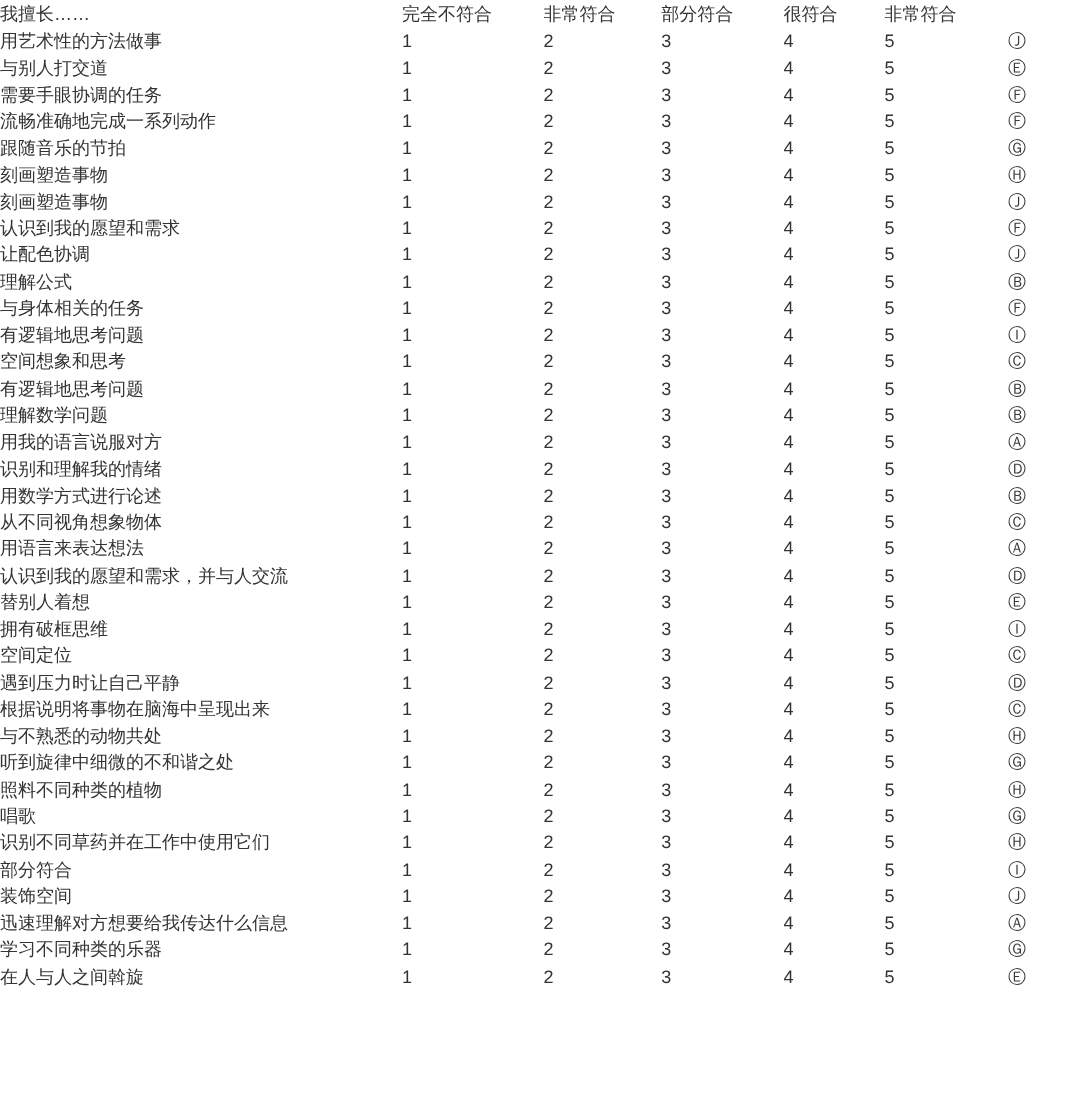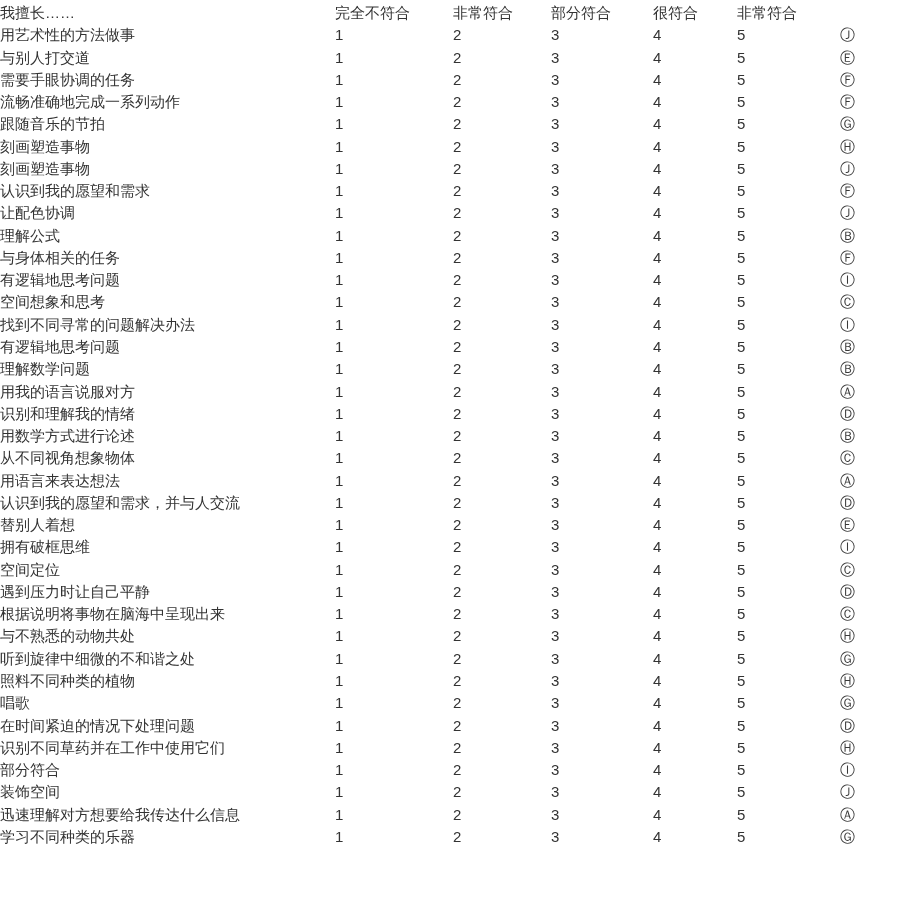--- a/index.html
+++ b/index.html
@@ -180,229 +180,220 @@
       <tr>
     <td class="label-cell">空间想象和思考</td>
     <td class="num-cell">1</td>
     <td class="num-cell">2</td>
     <td class="num-cell">3</td>
     <td class="num-cell">4</td>
     <td class="num-cell">5</td>
     <td class="code-cell">Ⓒ</td>
   </tr>
       <tr>
-    <td class="label-cell">找到不同寻常的问题解决办法</td>
+    <td class="label-cell">有逻辑地思考问题</td>
+    <td class="num-cell">1</td>
+    <td class="num-cell">2</td>
+    <td class="num-cell">3</td>
+    <td class="num-cell">4</td>
+    <td class="num-cell">5</td>
+    <td class="code-cell">Ⓑ</td>
+  </tr>
+      <tr>
+    <td class="label-cell">理解数学问题</td>
+    <td class="num-cell">1</td>
+    <td class="num-cell">2</td>
+    <td class="num-cell">3</td>
+    <td class="num-cell">4</td>
+    <td class="num-cell">5</td>
+    <td class="code-cell">Ⓑ</td>
+  </tr>
+      <tr>
+    <td class="label-cell">用我的语言说服对方</td>
+    <td class="num-cell">1</td>
+    <td class="num-cell">2</td>
+    <td class="num-cell">3</td>
+    <td class="num-cell">4</td>
+    <td class="num-cell">5</td>
+    <td class="code-cell">Ⓐ</td>
+  </tr>
+      <tr>
+    <td class="label-cell">识别和理解我的情绪</td>
+    <td class="num-cell">1</td>
+    <td class="num-cell">2</td>
+    <td class="num-cell">3</td>
+    <td class="num-cell">4</td>
+    <td class="num-cell">5</td>
+    <td class="code-cell">Ⓓ</td>
+  </tr>
+      <tr>
+    <td class="label-cell">用数学方式进行论述</td>
+    <td class="num-cell">1</td>
+    <td class="num-cell">2</td>
+    <td class="num-cell">3</td>
+    <td class="num-cell">4</td>
+    <td class="num-cell">5</td>
+    <td class="code-cell">Ⓑ</td>
+  </tr>
+      <tr>
+    <td class="label-cell">从不同视角想象物体</td>
+    <td class="num-cell">1</td>
+    <td class="num-cell">2</td>
+    <td class="num-cell">3</td>
+    <td class="num-cell">4</td>
+    <td class="num-cell">5</td>
+    <td class="code-cell">Ⓒ</td>
+  </tr>
+      <tr>
+    <td class="label-cell">用语言来表达想法</td>
+    <td class="num-cell">1</td>
+    <td class="num-cell">2</td>
+    <td class="num-cell">3</td>
+    <td class="num-cell">4</td>
+    <td class="num-cell">5</td>
+    <td class="code-cell">Ⓐ</td>
+  </tr>
+      <tr>
+    <td class="label-cell">认识到我的愿望和需求，并与人交流</td>
+    <td class="num-cell">1</td>
+    <td class="num-cell">2</td>
+    <td class="num-cell">3</td>
+    <td class="num-cell">4</td>
+    <td class="num-cell">5</td>
+    <td class="code-cell">Ⓓ</td>
+  </tr>
+      <tr>
+    <td class="label-cell">替别人着想</td>
+    <td class="num-cell">1</td>
+    <td class="num-cell">2</td>
+    <td class="num-cell">3</td>
+    <td class="num-cell">4</td>
+    <td class="num-cell">5</td>
+    <td class="code-cell">Ⓔ</td>
+  </tr>
+      <tr>
+    <td class="label-cell">拥有破框思维</td>
     <td class="num-cell">1</td>
     <td class="num-cell">2</td>
     <td class="num-cell">3</td>
     <td class="num-cell">4</td>
     <td class="num-cell">5</td>
     <td class="code-cell">Ⓘ</td>
   </tr>
       <tr>
-    <td class="label-cell">有逻辑地思考问题</td>
-    <td class="num-cell">1</td>
-    <td class="num-cell">2</td>
-    <td class="num-cell">3</td>
-    <td class="num-cell">4</td>
-    <td class="num-cell">5</td>
-    <td class="code-cell">Ⓑ</td>
-  </tr>
-      <tr>
-    <td class="label-cell">理解数学问题</td>
-    <td class="num-cell">1</td>
-    <td class="num-cell">2</td>
-    <td class="num-cell">3</td>
-    <td class="num-cell">4</td>
-    <td class="num-cell">5</td>
-    <td class="code-cell">Ⓑ</td>
-  </tr>
-      <tr>
-    <td class="label-cell">用我的语言说服对方</td>
+    <td class="label-cell">空间定位</td>
+    <td class="num-cell">1</td>
+    <td class="num-cell">2</td>
+    <td class="num-cell">3</td>
+    <td class="num-cell">4</td>
+    <td class="num-cell">5</td>
+    <td class="code-cell">Ⓒ</td>
+  </tr>
+      <tr>
+    <td class="label-cell">遇到压力时让自己平静</td>
+    <td class="num-cell">1</td>
+    <td class="num-cell">2</td>
+    <td class="num-cell">3</td>
+    <td class="num-cell">4</td>
+    <td class="num-cell">5</td>
+    <td class="code-cell">Ⓓ</td>
+  </tr>
+      <tr>
+    <td class="label-cell">根据说明将事物在脑海中呈现出来</td>
+    <td class="num-cell">1</td>
+    <td class="num-cell">2</td>
+    <td class="num-cell">3</td>
+    <td class="num-cell">4</td>
+    <td class="num-cell">5</td>
+    <td class="code-cell">Ⓒ</td>
+  </tr>
+      <tr>
+    <td class="label-cell">与不熟悉的动物共处</td>
+    <td class="num-cell">1</td>
+    <td class="num-cell">2</td>
+    <td class="num-cell">3</td>
+    <td class="num-cell">4</td>
+    <td class="num-cell">5</td>
+    <td class="code-cell">Ⓗ</td>
+  </tr>
+      <tr>
+    <td class="label-cell">听到旋律中细微的不和谐之处</td>
+    <td class="num-cell">1</td>
+    <td class="num-cell">2</td>
+    <td class="num-cell">3</td>
+    <td class="num-cell">4</td>
+    <td class="num-cell">5</td>
+    <td class="code-cell">Ⓖ</td>
+  </tr>
+      <tr>
+    <td class="label-cell">照料不同种类的植物</td>
+    <td class="num-cell">1</td>
+    <td class="num-cell">2</td>
+    <td class="num-cell">3</td>
+    <td class="num-cell">4</td>
+    <td class="num-cell">5</td>
+    <td class="code-cell">Ⓗ</td>
+  </tr>
+      <tr>
+    <td class="label-cell">唱歌</td>
+    <td class="num-cell">1</td>
+    <td class="num-cell">2</td>
+    <td class="num-cell">3</td>
+    <td class="num-cell">4</td>
+    <td class="num-cell">5</td>
+    <td class="code-cell">Ⓖ</td>
+  </tr>
+      <tr>
+    <td class="label-cell">识别不同草药并在工作中使用它们</td>
+    <td class="num-cell">1</td>
+    <td class="num-cell">2</td>
+    <td class="num-cell">3</td>
+    <td class="num-cell">4</td>
+    <td class="num-cell">5</td>
+    <td class="code-cell">Ⓗ</td>
+  </tr>
+      <tr>
+    <td class="label-cell">部分符合</td>
+    <td class="num-cell">1</td>
+    <td class="num-cell">2</td>
+    <td class="num-cell">3</td>
+    <td class="num-cell">4</td>
+    <td class="num-cell">5</td>
+    <td class="code-cell">Ⓘ</td>
+  </tr>
+      <tr>
+    <td class="label-cell">装饰空间</td>
+    <td class="num-cell">1</td>
+    <td class="num-cell">2</td>
+    <td class="num-cell">3</td>
+    <td class="num-cell">4</td>
+    <td class="num-cell">5</td>
+    <td class="code-cell">Ⓙ</td>
+  </tr>
+      <tr>
+    <td class="label-cell">迅速理解对方想要给我传达什么信息</td>
     <td class="num-cell">1</td>
     <td class="num-cell">2</td>
     <td class="num-cell">3</td>
     <td class="num-cell">4</td>
     <td class="num-cell">5</td>
     <td class="code-cell">Ⓐ</td>
   </tr>
       <tr>
-    <td class="label-cell">识别和理解我的情绪</td>
-    <td class="num-cell">1</td>
-    <td class="num-cell">2</td>
-    <td class="num-cell">3</td>
-    <td class="num-cell">4</td>
-    <td class="num-cell">5</td>
-    <td class="code-cell">Ⓓ</td>
-  </tr>
-      <tr>
-    <td class="label-cell">用数学方式进行论述</td>
-    <td class="num-cell">1</td>
-    <td class="num-cell">2</td>
-    <td class="num-cell">3</td>
-    <td class="num-cell">4</td>
-    <td class="num-cell">5</td>
-    <td class="code-cell">Ⓑ</td>
-  </tr>
-      <tr>
-    <td class="label-cell">从不同视角想象物体</td>
-    <td class="num-cell">1</td>
-    <td class="num-cell">2</td>
-    <td class="num-cell">3</td>
-    <td class="num-cell">4</td>
-    <td class="num-cell">5</td>
-    <td class="code-cell">Ⓒ</td>
-  </tr>
-      <tr>
-    <td class="label-cell">用语言来表达想法</td>
-    <td class="num-cell">1</td>
-    <td class="num-cell">2</td>
-    <td class="num-cell">3</td>
-    <td class="num-cell">4</td>
-    <td class="num-cell">5</td>
-    <td class="code-cell">Ⓐ</td>
-  </tr>
-      <tr>
-    <td class="label-cell">认识到我的愿望和需求，并与人交流</td>
-    <td class="num-cell">1</td>
-    <td class="num-cell">2</td>
-    <td class="num-cell">3</td>
-    <td class="num-cell">4</td>
-    <td class="num-cell">5</td>
-    <td class="code-cell">Ⓓ</td>
-  </tr>
-      <tr>
-    <td class="label-cell">替别人着想</td>
+    <td class="label-cell">学习不同种类的乐器</td>
+    <td class="num-cell">1</td>
+    <td class="num-cell">2</td>
+    <td class="num-cell">3</td>
+    <td class="num-cell">4</td>
+    <td class="num-cell">5</td>
+    <td class="code-cell">Ⓖ</td>
+  </tr>
+      <tr>
+    <td class="label-cell">在人与人之间斡旋</td>
     <td class="num-cell">1</td>
     <td class="num-cell">2</td>
     <td class="num-cell">3</td>
     <td class="num-cell">4</td>
     <td class="num-cell">5</td>
     <td class="code-cell">Ⓔ</td>
-  </tr>
-      <tr>
-    <td class="label-cell">拥有破框思维</td>
-    <td class="num-cell">1</td>
-    <td class="num-cell">2</td>
-    <td class="num-cell">3</td>
-    <td class="num-cell">4</td>
-    <td class="num-cell">5</td>
-    <td class="code-cell">Ⓘ</td>
-  </tr>
-      <tr>
-    <td class="label-cell">空间定位</td>
-    <td class="num-cell">1</td>
-    <td class="num-cell">2</td>
-    <td class="num-cell">3</td>
-    <td class="num-cell">4</td>
-    <td class="num-cell">5</td>
-    <td class="code-cell">Ⓒ</td>
-  </tr>
-      <tr>
-    <td class="label-cell">遇到压力时让自己平静</td>
-    <td class="num-cell">1</td>
-    <td class="num-cell">2</td>
-    <td class="num-cell">3</td>
-    <td class="num-cell">4</td>
-    <td class="num-cell">5</td>
-    <td class="code-cell">Ⓓ</td>
-  </tr>
-      <tr>
-    <td class="label-cell">根据说明将事物在脑海中呈现出来</td>
-    <td class="num-cell">1</td>
-    <td class="num-cell">2</td>
-    <td class="num-cell">3</td>
-    <td class="num-cell">4</td>
-    <td class="num-cell">5</td>
-    <td class="code-cell">Ⓒ</td>
-  </tr>
-      <tr>
-    <td class="label-cell">与不熟悉的动物共处</td>
-    <td class="num-cell">1</td>
-    <td class="num-cell">2</td>
-    <td class="num-cell">3</td>
-    <td class="num-cell">4</td>
-    <td class="num-cell">5</td>
-    <td class="code-cell">Ⓗ</td>
-  </tr>
-      <tr>
-    <td class="label-cell">听到旋律中细微的不和谐之处</td>
-    <td class="num-cell">1</td>
-    <td class="num-cell">2</td>
-    <td class="num-cell">3</td>
-    <td class="num-cell">4</td>
-    <td class="num-cell">5</td>
-    <td class="code-cell">Ⓖ</td>
-  </tr>
-      <tr>
-    <td class="label-cell">照料不同种类的植物</td>
-    <td class="num-cell">1</td>
-    <td class="num-cell">2</td>
-    <td class="num-cell">3</td>
-    <td class="num-cell">4</td>
-    <td class="num-cell">5</td>
-    <td class="code-cell">Ⓗ</td>
-  </tr>
-      <tr>
-    <td class="label-cell">唱歌</td>
-    <td class="num-cell">1</td>
-    <td class="num-cell">2</td>
-    <td class="num-cell">3</td>
-    <td class="num-cell">4</td>
-    <td class="num-cell">5</td>
-    <td class="code-cell">Ⓖ</td>
-  </tr>
-      <tr>
-    <td class="label-cell">在时间紧迫的情况下处理问题</td>
-    <td class="num-cell">1</td>
-    <td class="num-cell">2</td>
-    <td class="num-cell">3</td>
-    <td class="num-cell">4</td>
-    <td class="num-cell">5</td>
-    <td class="code-cell">Ⓓ</td>
-  </tr>
-      <tr>
-    <td class="label-cell">识别不同草药并在工作中使用它们</td>
-    <td class="num-cell">1</td>
-    <td class="num-cell">2</td>
-    <td class="num-cell">3</td>
-    <td class="num-cell">4</td>
-    <td class="num-cell">5</td>
-    <td class="code-cell">Ⓗ</td>
-  </tr>
-      <tr>
-    <td class="label-cell">部分符合</td>
-    <td class="num-cell">1</td>
-    <td class="num-cell">2</td>
-    <td class="num-cell">3</td>
-    <td class="num-cell">4</td>
-    <td class="num-cell">5</td>
-    <td class="code-cell">Ⓘ</td>
-  </tr>
-      <tr>
-    <td class="label-cell">装饰空间</td>
-    <td class="num-cell">1</td>
-    <td class="num-cell">2</td>
-    <td class="num-cell">3</td>
-    <td class="num-cell">4</td>
-    <td class="num-cell">5</td>
-    <td class="code-cell">Ⓙ</td>
-  </tr>
-      <tr>
-    <td class="label-cell">迅速理解对方想要给我传达什么信息</td>
-    <td class="num-cell">1</td>
-    <td class="num-cell">2</td>
-    <td class="num-cell">3</td>
-    <td class="num-cell">4</td>
-    <td class="num-cell">5</td>
-    <td class="code-cell">Ⓐ</td>
-  </tr>
-      <tr>
-    <td class="label-cell">学习不同种类的乐器</td>
-    <td class="num-cell">1</td>
-    <td class="num-cell">2</td>
-    <td class="num-cell">3</td>
-    <td class="num-cell">4</td>
-    <td class="num-cell">5</td>
-    <td class="code-cell">Ⓖ</td>
   </tr>
     </tbody>
 </table>
 
 </body></html>

